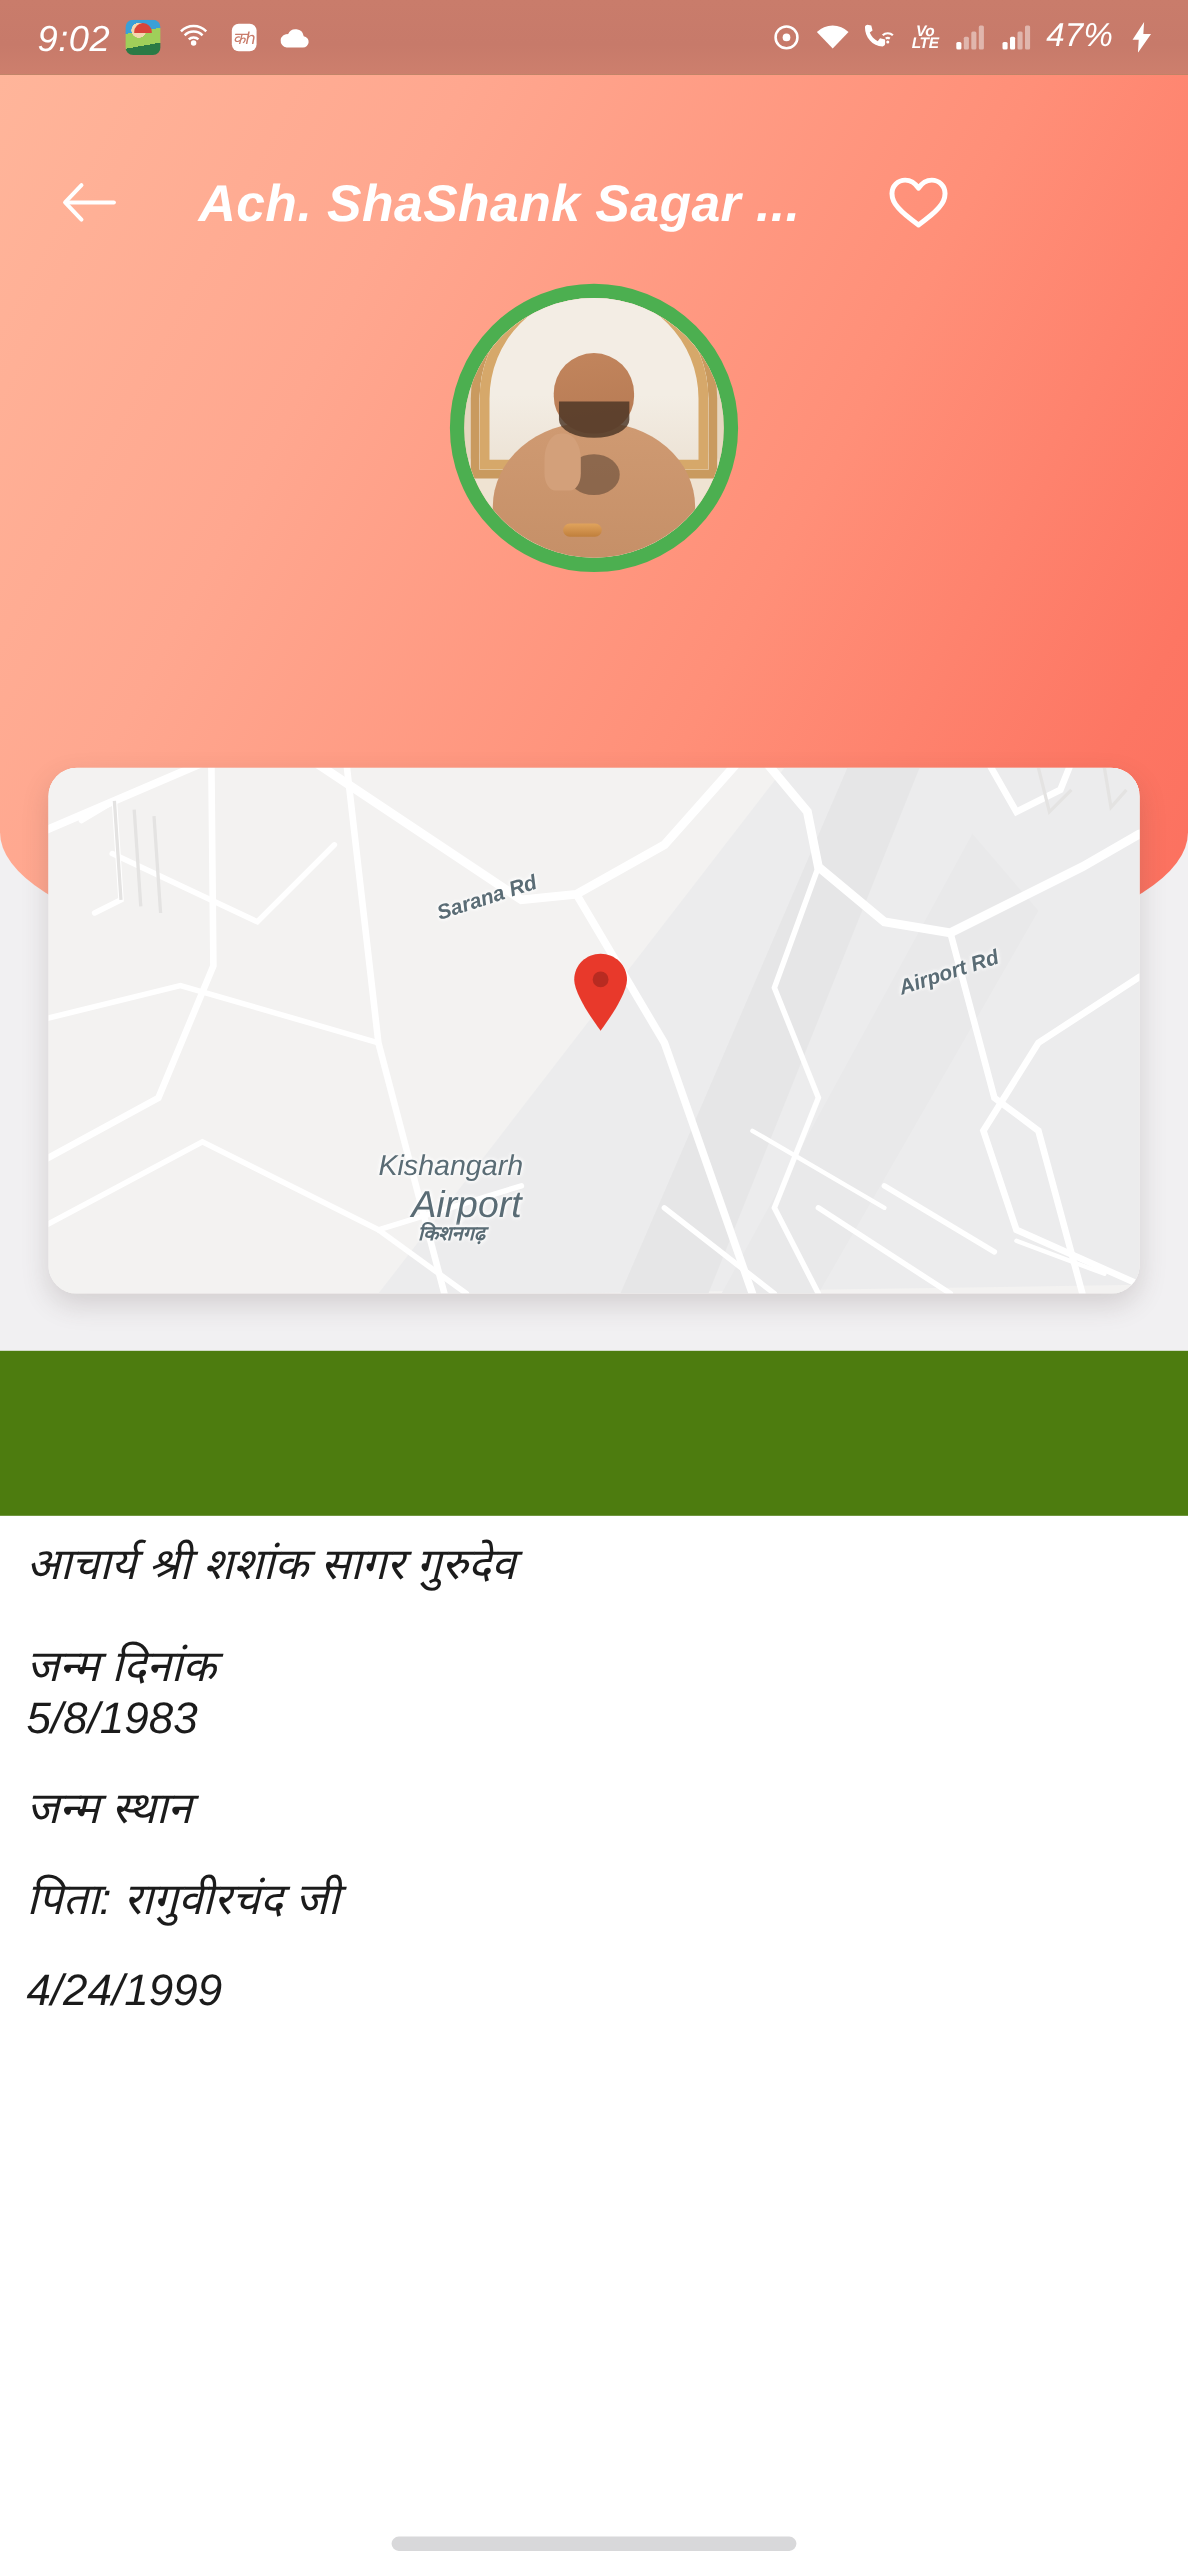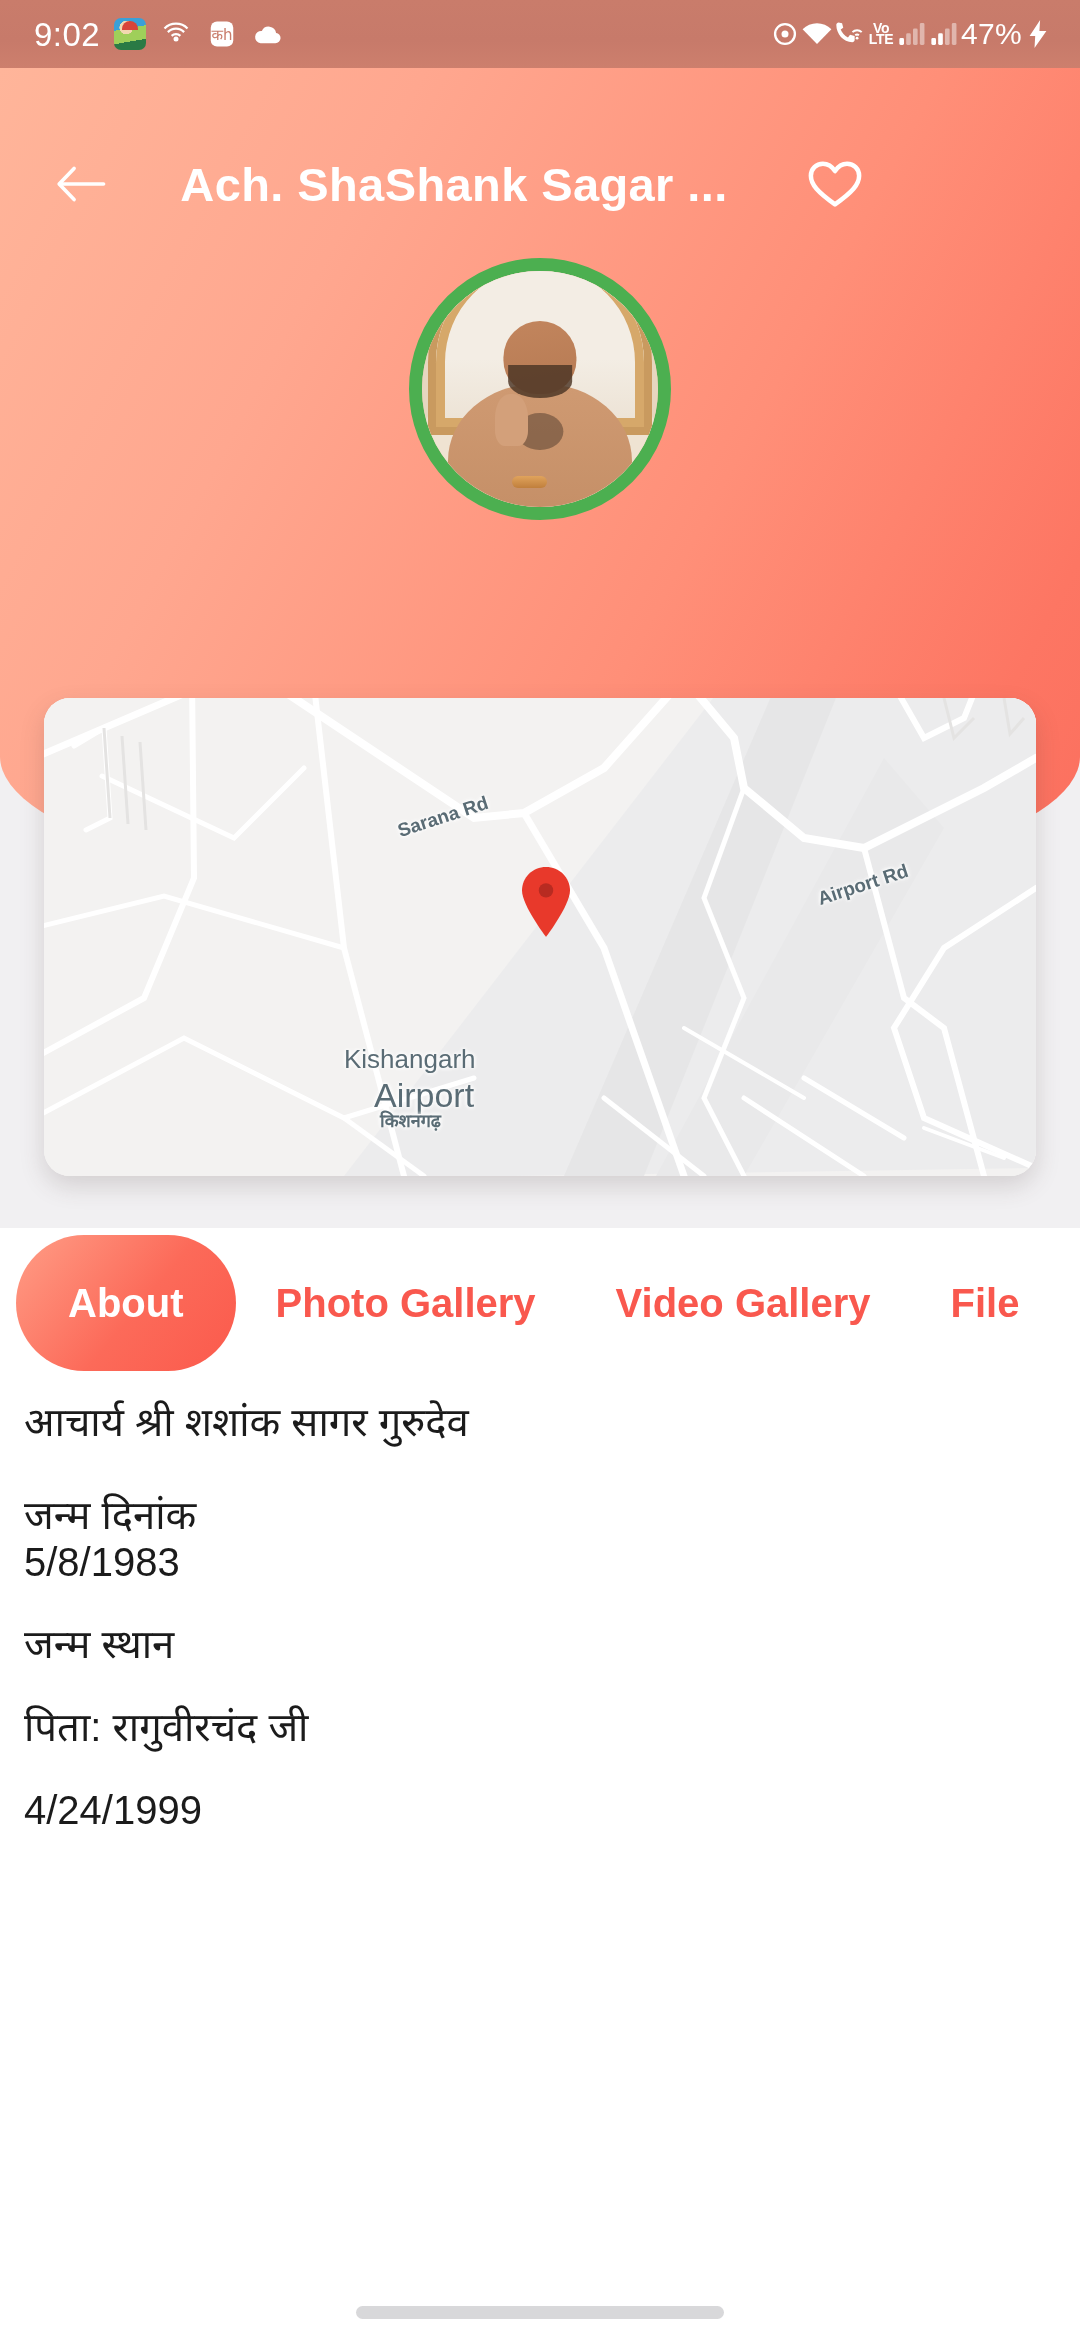--- a/index.html
+++ b/index.html
@@ -3,31 +3,31 @@
 <meta charset="utf-8">
 <title>Profile</title>
 <style>
   * { box-sizing: border-box; margin: 0; padding: 0; }
   html, body {
     width: 1080px; height: 2340px;
     background: #ffffff;
     font-family: "Liberation Sans", "DejaVu Sans", sans-serif;
     overflow: hidden;
   }
-  #screen { position: relative; width: 1080px; height: 2340px; background: #4d7c0f; overflow: hidden; }
+  #screen { position: relative; width: 1080px; height: 2340px; background: #4d7c0f; overflow: hidden; font-style: italic; }
 
   
   #status-bar {
     position: absolute; top: 0; left: 0; width: 1080px; height: 68px;
     background: linear-gradient(180deg,#c97c6b 0%, #c77a6a 60%, #cd7f6d 100%);
     display: flex; align-items: center; justify-content: space-between;
     padding: 0 26px 0 34px; z-index: 40; color: #ffffff;
   }
   .sb-left { display: flex; align-items: center; gap: 14px; }
-  .sb-right { display: flex; align-items: center; }
+  .sb-right { display: flex; align-items: flex-start; gap: 10px; }
   #status-time { font-size: 33px; font-weight: 400; letter-spacing: .5px; color:#fff; line-height:1; }
   .sb-appicon { width: 32px; height: 32px; border-radius: 7px; display:block; }
   .ic-game { background:
      radial-gradient(circle at 38% 30%, #f2d8b0 0 22%, transparent 23%),
      linear-gradient(170deg,#3aa0d8 0 34%, #9fcf5a 34% 70%, #2a7a45 70% 100%); }
   .ic-game::after { content:""; display:block; width:16px;height:9px;margin:3px auto 0;border-radius:8px 8px 0 0;background:#d9453a; }
   .sb-ico { width: 32px; height: 32px; display:flex; align-items:center; justify-content:center; }
   .sb-ico svg { display:block; }
   #battery-percent { font-size: 30px; color: #fff; letter-spacing: .3px; line-height:1; }
   .volte { display:flex; flex-direction:column; align-items:center; line-height:.78; font-size:14px; font-weight:700; letter-spacing:-.3px; }
@@ -293,26 +293,20 @@
 
       <div id="map-pin">
         <svg width="52" height="72" viewBox="0 0 26 36">
           <path d="M13 35.5C13 35.5 25 19.8 25 12.3 25 5.7 19.6.5 13 .5S1 5.7 1 12.3C1 19.8 13 35.5 13 35.5z" fill="#e8392b"></path>
           <circle cx="13" cy="12.2" r="3.6" fill="#b82b21"></circle>
         </svg>
       </div>
     </div>
   </div>
 
-  <div id="tab-bar">
-    <div class="tab active">About</div>
-    <div class="tab">Photo Gallery</div>
-    <div class="tab">Video Gallery</div>
-    <div class="tab">File</div>
-  </div>
 
   <div id="about-content">
     <div class="cblock">
       <div class="ctext">आचार्य श्री शशांक सागर गुरुदेव</div>
     </div>
     <div class="cblock">
       <div class="ctext">जन्म दिनांक</div>
       <div class="ctext">5/8/1983</div>
     </div>
     <div class="cblock">

